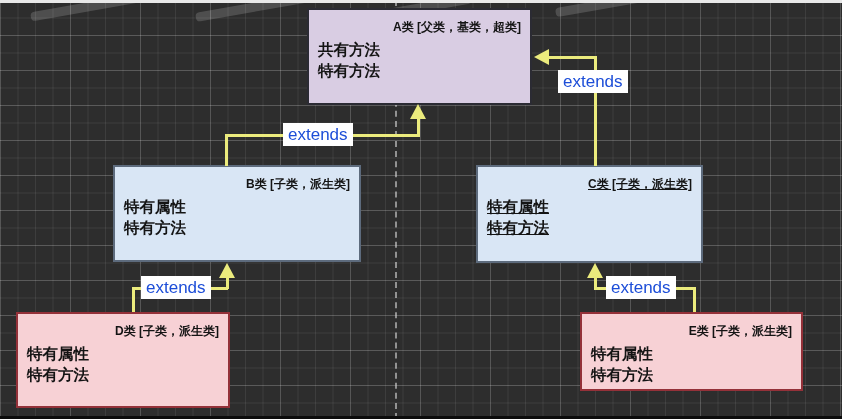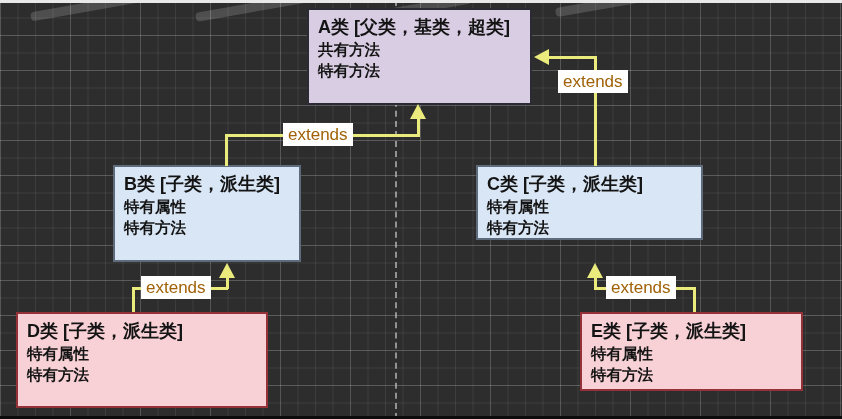--- a/index.html
+++ b/index.html
@@ -22,41 +22,41 @@
   .streak.s1{left:30px;top:2px;width:120px;}
   .streak.s2{left:195px;top:3px;width:115px;}
   .streak.s3{left:372px;top:3px;width:100px;}
   .streak.s4{left:555px;top:0px;width:95px;}
   .dash-line{position:absolute;left:395px;top:0;height:419px;width:0;border-left:2px dashed rgba(230,230,230,0.55);}
 
   .node{
     position:absolute;box-sizing:border-box;
     padding:5px 9px;color:#141414;
   }
-  .node .title{font-size:18px;font-weight:bold;line-height:24px;white-space:nowrap;}
+  .node .title{font-size:12px;font-weight:bold;line-height:24px;white-space:nowrap;text-align:right;}
   .node .line{font-size:15.5px;font-weight:bold;line-height:21px;white-space:nowrap;}
   .node-a{left:307px;top:8px;width:225px;height:97px;background:#d9cde3;border:2px solid #2b2b33;}
-  .node-b{left:113px;top:165px;width:188px;height:97px;background:#d9e6f5;border:2px solid #5d6b7d;}
-  .node-c{left:476px;top:165px;width:227px;height:75px;background:#d9e6f5;border:2px solid #5d6b7d;}
-  .node-d{left:16px;top:312px;width:252px;height:96px;background:#f7d1d5;border:2px solid #943139;}
+  .node-b{left:113px;top:165px;width:248px;height:97px;background:#d9e6f5;border:2px solid #5d6b7d;}
+  .node-c{left:476px;top:165px;width:227px;height:98px;background:#d9e6f5;border:2px solid #5d6b7d;text-decoration:underline;}
+  .node-d{left:16px;top:312px;width:214px;height:96px;background:#f7d1d5;border:2px solid #943139;}
   .node-e{left:580px;top:312px;width:223px;height:79px;background:#f7d1d5;border:2px solid #943139;}
 
   .seg{position:absolute;background:#ebeb7d;}
   .head-up{
     position:absolute;width:0;height:0;
     border-left:8px solid transparent;border-right:8px solid transparent;
     border-bottom:15px solid #ebeb7d;
   }
   .head-left{
     position:absolute;width:0;height:0;
     border-top:8px solid transparent;border-bottom:8px solid transparent;
     border-right:15px solid #ebeb7d;
   }
   .edge-label{
-    position:absolute;background:#ffffff;color:#a16207;
+    position:absolute;background:#ffffff;color:#1d4ed8;
     font-size:17px;line-height:21px;padding:1px 5px;font-weight:400;
   }
 </style>
 </head>
 <body>
 
 <div class="stage">
 
   <div class="streak s1"></div>
   <div class="streak s2"></div>

